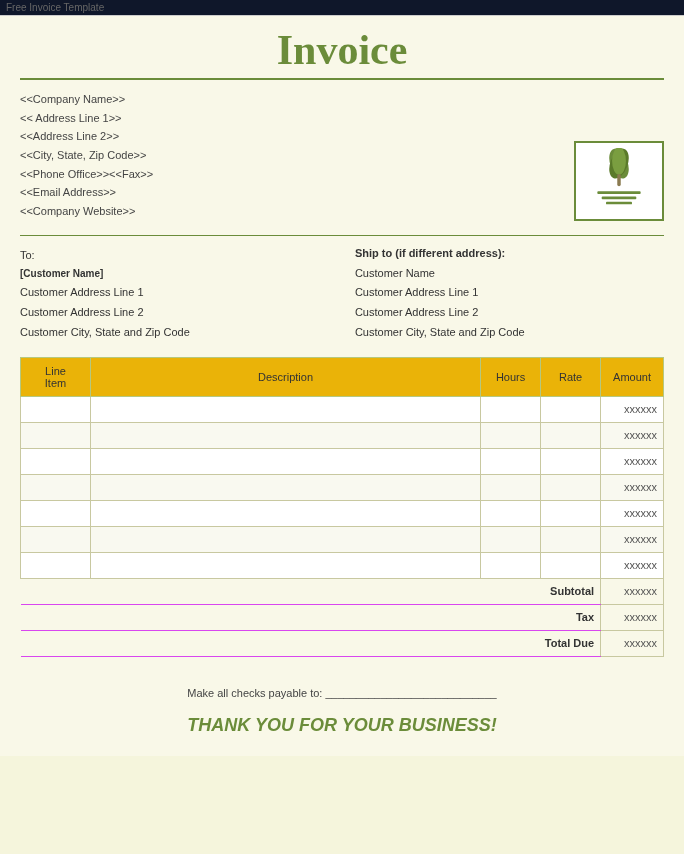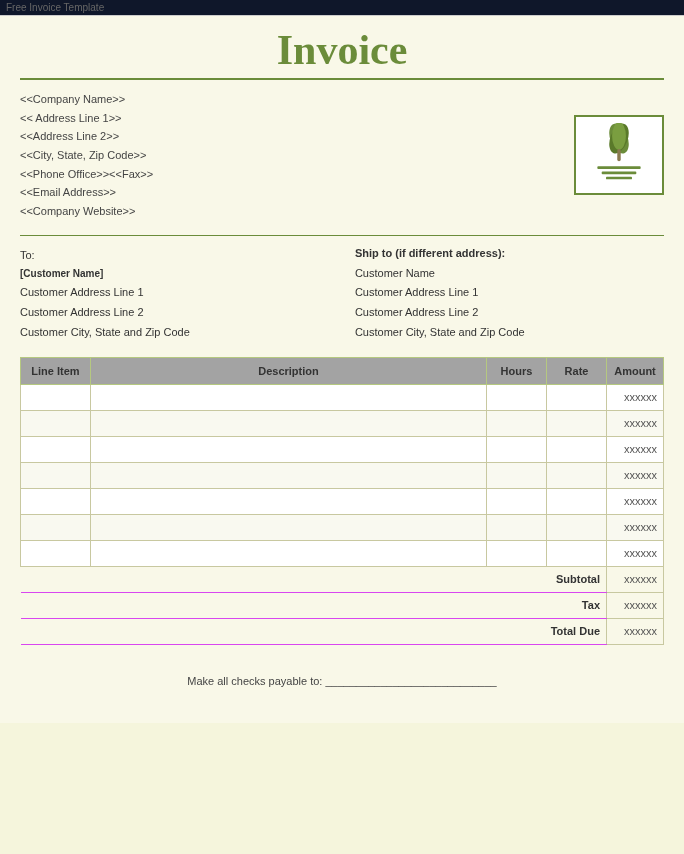--- a/index.html
+++ b/index.html
@@ -32,21 +32,21 @@
       margin-bottom: 4px;
     }
     .green-line {
       border: none;
       border-top: 2px solid #6b8c3a;
       margin-bottom: 10px;
     }
     .top-section {
       display: flex;
       justify-content: space-between;
-      align-items: center;
+      align-items: flex-end;
       margin-bottom: 14px;
     }
     .company-info {
       font-size: 11px;
       line-height: 1.7;
       color: #444;
     }
     .logo-box {
       border: 2px solid #6b8c3a;
       width: 90px;
@@ -89,25 +89,25 @@
       font-weight: bold;
       font-size: 11px;
     }
     
     .invoice-table {
       width: 100%;
       border-collapse: collapse;
       margin-bottom: 0;
     }
     .invoice-table th {
-      background: #a3a3a3;
+      background: #eab308;
       color: #333;
-      font-weight: bold;
-      font-size: 11px;
-      padding: 7px 0;
+      font-weight: normal;
+      font-size: 11px;
+      padding: 7px 12px;
       border: 1px solid #b5c880;
       text-align: center;
     }
     .invoice-table th.desc-col {
       text-align: center;
     }
     .invoice-table td {
       border: 1px solid #c8c8a0;
       padding: 6px 6px;
       font-size: 11px;
@@ -297,15 +297,16 @@
 
       <tr class="totals-row">
         <td colspan="4" class="totals-label">Total Due</td>
         <td class="totals-value amount-cell">xxxxxx</td>
       </tr>
     </tbody>
   </table>
 
   <div class="footer-section">
     <div class="payable-line">Make all checks payable to: ____________________________</div>
+    <div class="thank-you">THANK YOU FOR YOUR BUSINESS!</div>
   </div>
 
 </div>
 
 </body></html>

